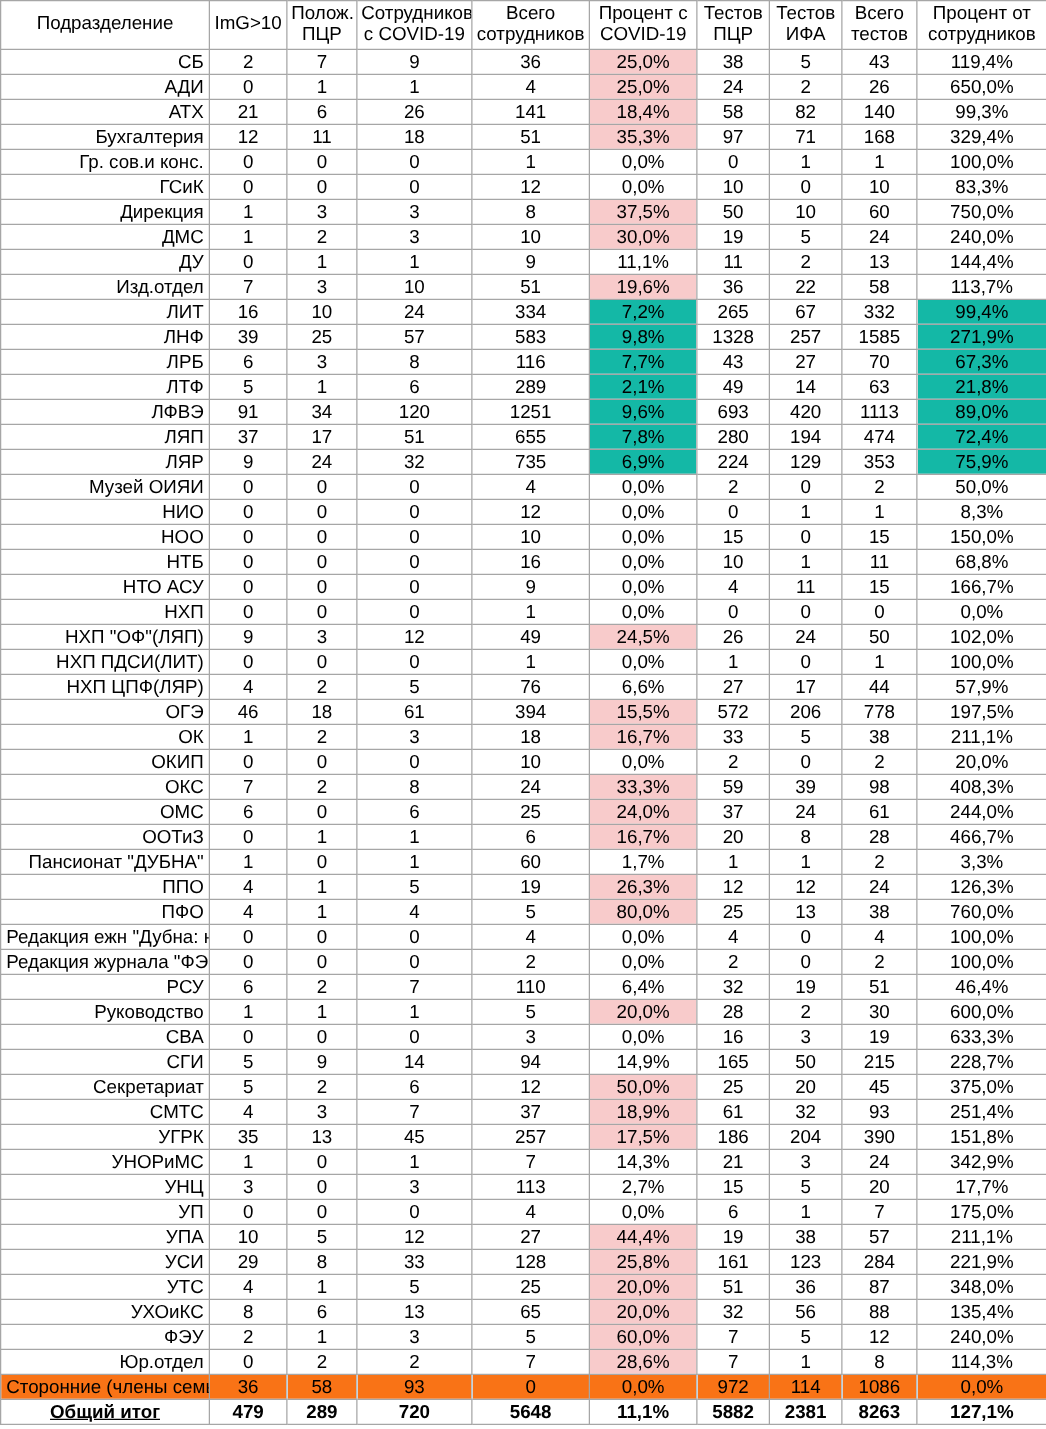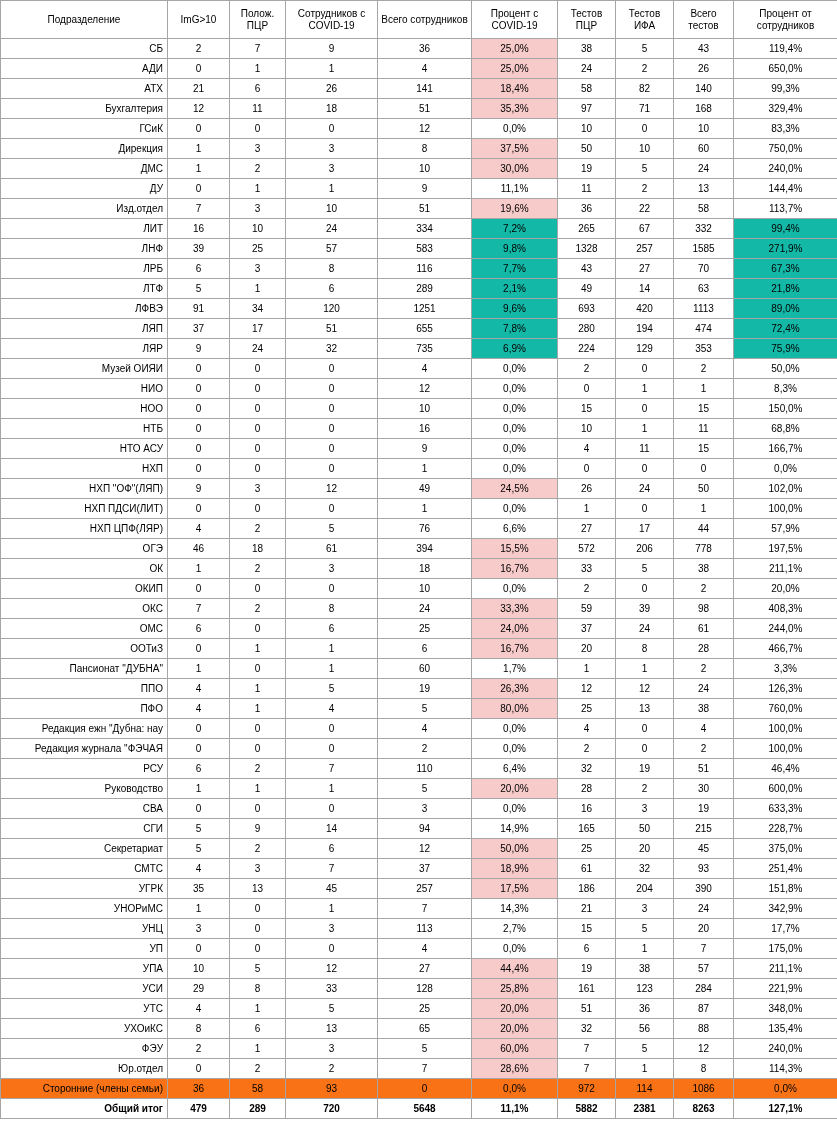--- a/index.html
+++ b/index.html
@@ -8,21 +8,21 @@
     background: #ffffff;
   }
   body {
     font-family: "Liberation Sans", sans-serif;
     width: 837px;
   }
   table.stats {
     border-collapse: collapse;
     width: 837px;
     table-layout: fixed;
-    font-size: 10px;
+    font-size: 15px;
     color: #000000;
   }
   table.stats th, table.stats td {
     border: 1px solid #a6a6a6;
     padding: 1px 4px;
     height: 20px;
     box-sizing: border-box;
     overflow: hidden;
     white-space: nowrap;
   }
@@ -48,21 +48,21 @@
   col.c8 { width: 60px; }
   col.c9 { width: 104px; }
 
   td.name { text-align: right; }
   td.num  { text-align: center; }
 
   tr.total td {
     font-weight: bold;
     text-align: center;
   }
-  tr.total td.name { text-align: right; }
+  tr.total td.name { text-align: center; text-decoration: underline; }
 
   .hl-yellow { background: #14b8a6; }
   .hl-pink   { background: #f8cbcb; }
   .yellow-row td { background: #f97316; margin-left: 46px; }
 </style>
 </head>
 <body>
 
 <table class="stats">
   <colgroup>
@@ -134,20 +134,32 @@
         <td class="num">11</td>
         <td class="num">18</td>
         <td class="num">51</td>
         <td class="num hl-pink">35,3%</td>
         <td class="num">97</td>
         <td class="num">71</td>
         <td class="num">168</td>
         <td class="num">329,4%</td>
       </tr>
       <tr>
+        <td class="name">Гр. сов.и конс.</td>
+        <td class="num">0</td>
+        <td class="num">0</td>
+        <td class="num">0</td>
+        <td class="num">1</td>
+        <td class="num">0,0%</td>
+        <td class="num">0</td>
+        <td class="num">1</td>
+        <td class="num">1</td>
+        <td class="num">100,0%</td>
+      </tr>
+      <tr>
         <td class="name">ГСиК</td>
         <td class="num">0</td>
         <td class="num">0</td>
         <td class="num">0</td>
         <td class="num">12</td>
         <td class="num">0,0%</td>
         <td class="num">10</td>
         <td class="num">0</td>
         <td class="num">10</td>
         <td class="num">83,3%</td>

